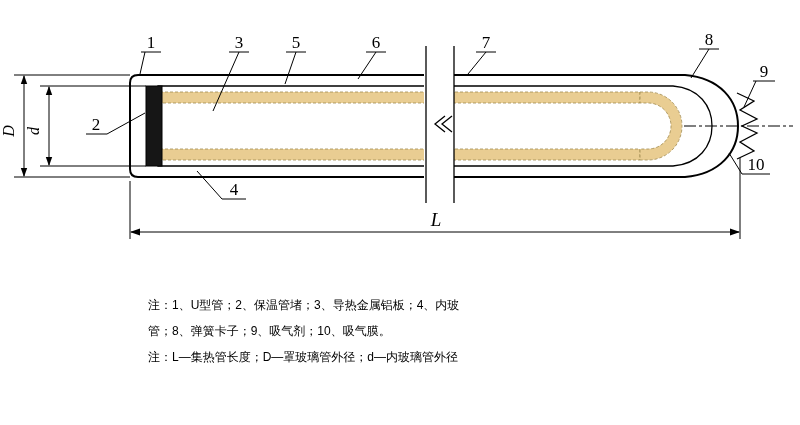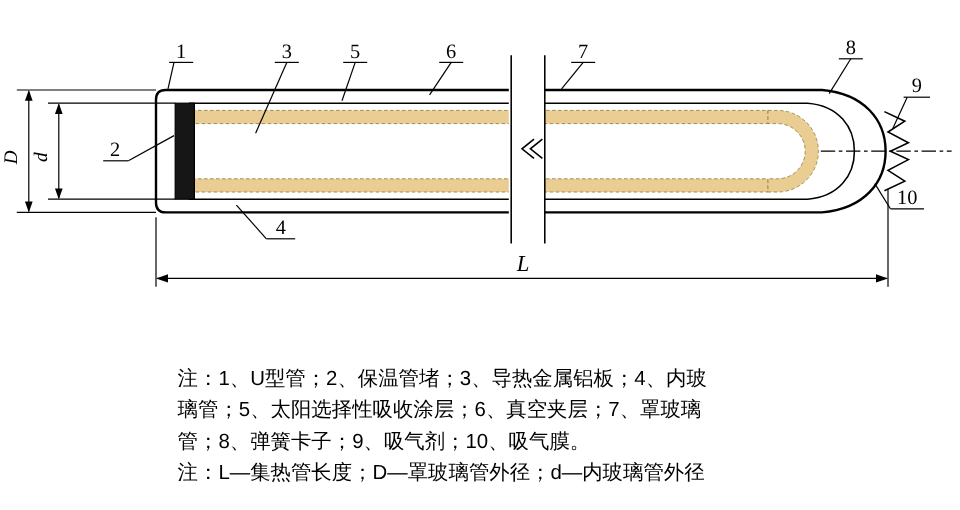--- a/index.html
+++ b/index.html
@@ -12,21 +12,21 @@
   .ln{stroke:#000;stroke-width:1;fill:none;}
   .ln-med{stroke:#000;stroke-width:1.3;fill:none;}
   .ln-thick{stroke:#000;stroke-width:2;fill:none;}
   .arrow{fill:#000;stroke:none;}
   .callout{font-family:"Liberation Serif",serif;font-size:17px;fill:#000;}
   .dim{font-family:"Liberation Serif",serif;font-style:italic;font-size:16px;fill:#000;}
   .dim-l{font-family:"Liberation Serif",serif;font-style:italic;font-size:19px;fill:#000;}
 
   .fig-title{position:absolute;top:270px;left:0;width:100%;text-align:center;
              font-size:21px;font-weight:700;letter-spacing:1px;}
-  .notes{position:absolute;top:303px;left:148px;font-size:17px;line-height:26px;}
+  .notes{position:absolute;top:292px;left:148px;font-size:12px;line-height:26px;}
   .note-line{white-space:nowrap;}
 </style>
 </head>
 <body>
 
 <div class="stage">
 
   <svg class="drawing" width="800" height="260" viewBox="0 0 800 260">
     <defs>
       <pattern id="hatchPat" width="12" height="13" patternUnits="userSpaceOnUse">
@@ -143,18 +143,17 @@
     <g>
       <line class="ln" x1="742" y1="174" x2="770" y2="174"></line>
       <line class="ln" x1="742" y1="174" x2="729" y2="153"></line>
       <text class="callout" x="756" y="170" text-anchor="middle">10</text>
     </g>
   </svg>
 
 
   <div class="notes">
     <div class="note-line">注：1、U型管；2、保温管堵；3、导热金属铝板；4、内玻</div>
-    <div class="note-line">璃管；5、太阳选择性吸收涂层；6、真空夹层；7、罩玻璃</div>
     <div class="note-line">管；8、弹簧卡子；9、吸气剂；10、吸气膜。</div>
     <div class="note-line">注：L—集热管长度；D—罩玻璃管外径；d—内玻璃管外径</div>
   </div>
 
 </div>
 
 </body></html>

